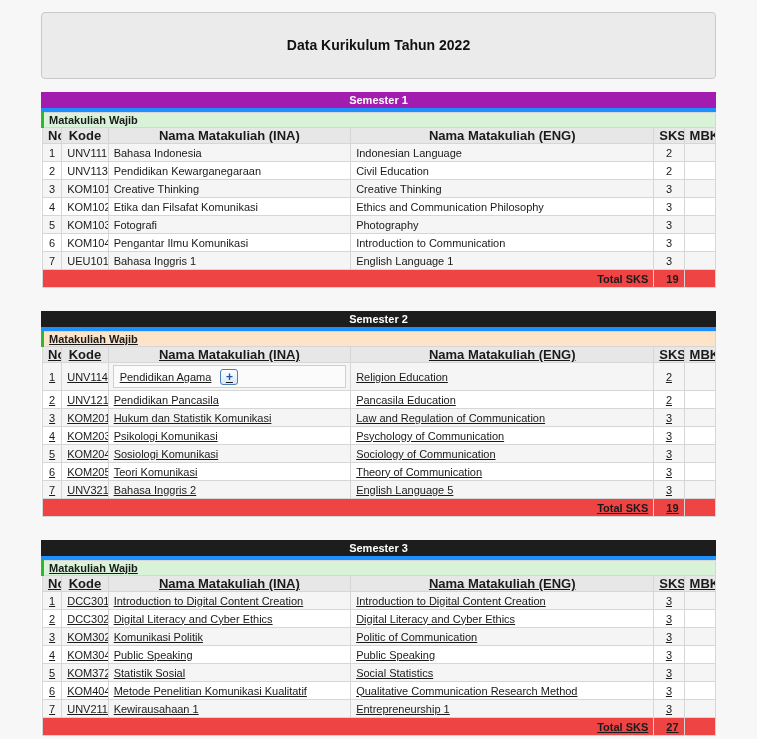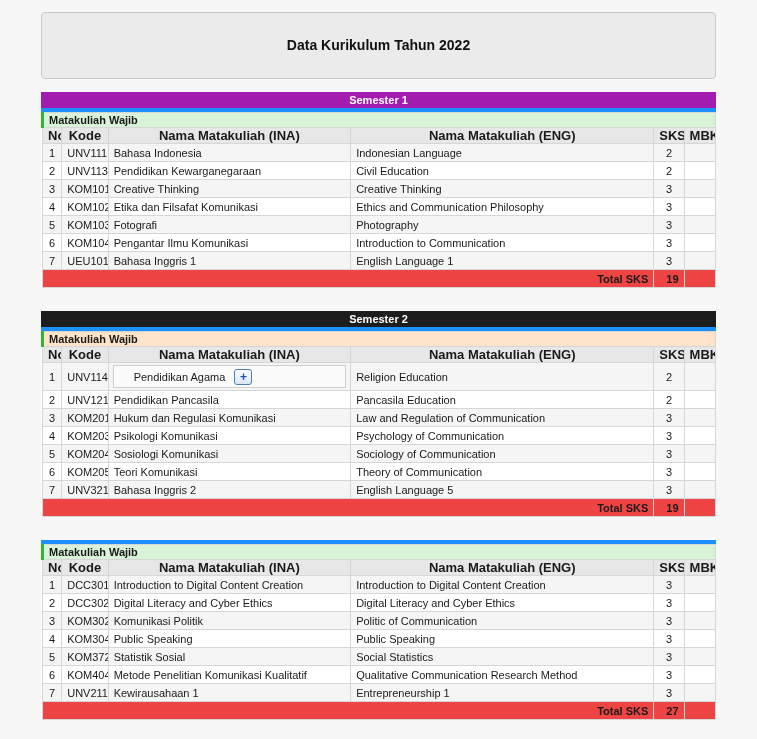--- a/index.html
+++ b/index.html
@@ -17,21 +17,21 @@
     border:1px solid #c9c9c9;
     border-radius:4px;
     height:65px;
     display:flex; flex-direction:column; justify-content:center;
     text-align:center;
     font-weight:bold; font-size:14px; color:#111;
     line-height:17px;
   }
 
   .semester { margin-top:13px; }
-  .semester + .semester { margin-top:23px; }
+  .semester + .semester { margin-top:23px;text-decoration:underline; }
 
   .sem-header {
     background:#1d1d1d; color:#ffffff;
     font-weight:bold; font-size:11px;
     text-align:center; height:16px; line-height:16px;
   }
   .stripe { height:4px; }
 
   table {
     width:100%;
@@ -62,21 +62,21 @@
   tbody tr:nth-child(odd) { background:#f5f5f5; }
   tbody tr:nth-child(even) { background:#ffffff; }
   td.c { text-align:center; }
   tr.tall td { height:27px; }
 
   .agama-box {
     display:flex; align-items:center; gap:9px;
     border:1px solid #cfcfcf;
     background:#fbfbfb;
     height:21px;
-    padding:0 20px;
+    padding:0 6px;
     margin:2px 0;
   }
   .plus-btn {
     display:inline-flex; align-items:center; justify-content:center;
     width:16px; height:14px;
     border:1px solid #4a7ebb; border-radius:3px;
     color:#1d52b0;
     background:linear-gradient(#feffff,#d9e7f6);
     font-weight:bold; font-size:12px; line-height:1;
     cursor:pointer;
@@ -234,21 +234,21 @@
               <td class="c">2</td>
               <td class="c">UNV121</td>
               <td>Pendidikan Pancasila</td>
               <td>Pancasila Education</td>
               <td class="c">2</td>
               <td></td>
             </tr>
             <tr>
               <td class="c">3</td>
               <td class="c">KOM201</td>
-              <td>Hukum dan Regulasi Komunikasi</td>
+              <td>Hukum dan Statistik Komunikasi</td>
               <td>Law and Regulation of Communication</td>
               <td class="c">3</td>
               <td></td>
             </tr>
             <tr>
               <td class="c">4</td>
               <td class="c">KOM203</td>
               <td>Psikologi Komunikasi</td>
               <td>Psychology of Communication</td>
               <td class="c">3</td>
@@ -283,20 +283,21 @@
         <tr class="total-row">
           <td colspan="4" class="total-label">Total SKS</td>
           <td class="total-value">19</td>
           <td></td>
         </tr>
       </tfoot>
     </table>
   </section>
 
   <section class="semester">
+    <div class="sem-header" style="background: rgb(29, 29, 29);">Semester 3</div>
     <div class="stripe" style="background: rgb(30, 143, 255);"></div>
     <table>
       <colgroup>
         <col style="width:19px">
             <col style="width:46px">
             <col style="width:240px">
         <col style="width:300px">
             <col style="width:30px">
             <col style="width:31px">
       </colgroup>

